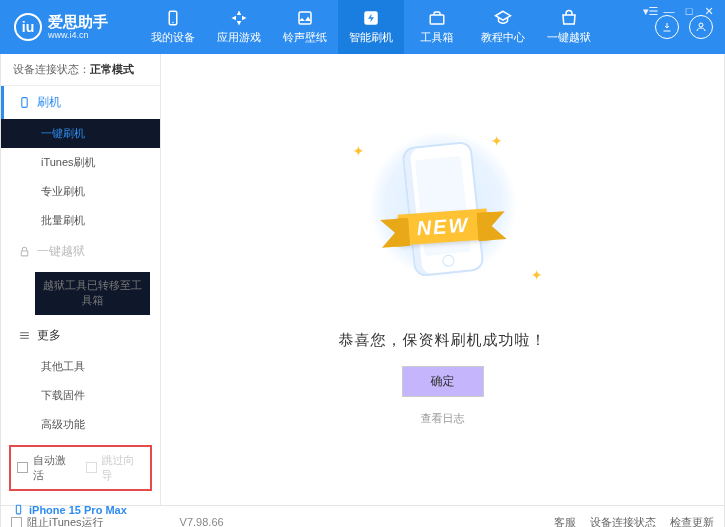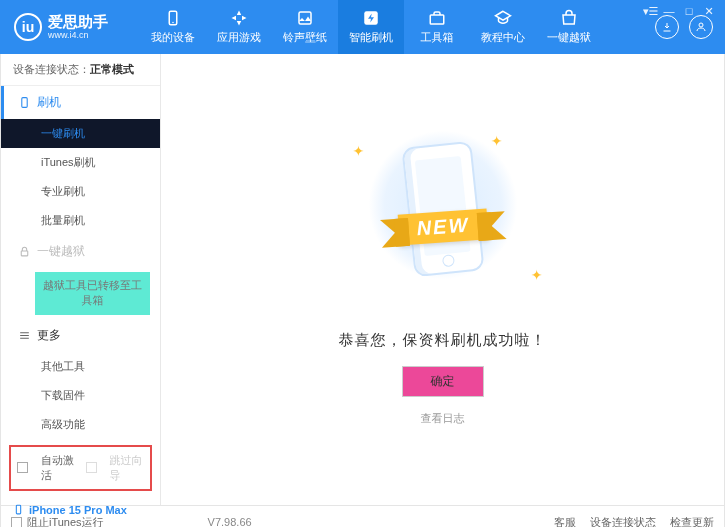--- a/index.html
+++ b/index.html
@@ -31,25 +31,25 @@
 .status-bar { padding: 8px 12px; font-size: 11px; color: #666; border-bottom: 1px solid #eee; }
 .status-bar b { color: #333; }
 
 .side-group-hdr { display: flex; align-items: center; padding: 8px 16px; font-size: 12px; color: #333; gap: 6px; }
 .side-group-hdr.active-hdr { border-left: 3px solid #2d8cf0; color: #2d8cf0; padding-left: 13px; }
 .side-icon { width: 14px; height: 14px; display: inline-flex; align-items: center; justify-content: center; }
 .side-icon svg { width: 13px; height: 13px; }
 
 .side-sub { padding: 7px 10px 7px 40px; font-size: 11px; color: #555; cursor: pointer; }
 .side-sub.active { background: #0f172a; color: #2d8cf0; }
-.side-sub-box { margin: 4px 10px 4px 34px; background: #5eead4; padding: 6px 8px; font-size: 11px; color: #777; text-align: center; line-height: 1.4; }
+.side-sub-box { margin: 4px 10px 4px 34px; background: #0f172a; padding: 6px 8px; font-size: 11px; color: #777; text-align: center; line-height: 1.4; }
 
 .checkbox-row { margin: 6px 8px; padding: 6px; border: 2px solid #e54b4b; display: flex; gap: 10px; align-items: center; font-size: 11px; color: #666; }
 .chk { width: 11px; height: 11px; border: 1px solid #aaa; display: inline-block; flex-shrink: 0; }
-.chk-lbl { display: flex; align-items: center; gap: 13px; }
+.chk-lbl { display: flex; align-items: center; gap: 5px; }
 .chk-lbl.dim { color: #ccc; }
 .chk-lbl.dim .chk { border-color: #ddd; }
 
 .device-block { padding: 6px 10px; font-size: 11px; }
 .device-name { color: #2d8cf0; font-weight: bold; display: flex; align-items: center; gap: 4px; }
 .device-badge { display: inline-block; border: 1px solid #bbb; padding: 0 3px; font-size: 9px; color: #555; margin-top: 11px; border-radius: 2px; }
 .device-type { color: #aaa; font-size: 10px; margin-top: 2px; }
 
 
 .main { flex: 1; display: flex; flex-direction: column; align-items: center; justify-content: center; position: relative; }
@@ -59,28 +59,28 @@
 .phone::before { content:""; position:absolute; top:12px; left:10px; right:10px; bottom:18px; background:#f3f9ff; border-radius:3px; }
 .phone::after { content:""; position:absolute; bottom:5px; left:50%; transform:translateX(-50%); width:10px; height:10px; border:1.5px solid #cfe4fb; border-radius:50%; }
 .ribbon { position:absolute; left:50%; top:52%; transform:translate(-50%,-50%) rotate(-4deg); background:#ffc233; color:#fff; font-weight:900; font-size:20px; letter-spacing:2px; padding:4px 18px; font-style:italic; box-shadow:0 2px 4px rgba(0,0,0,0.15); }
 .ribbon::before, .ribbon::after { content:""; position:absolute; top:4px; width:0; height:0; border:14px solid #e8a817; }
 .ribbon::before { left:-18px; border-left-color:transparent; }
 .ribbon::after { right:-18px; border-right-color:transparent; }
 .sparkle { position:absolute; color:#ffc233; font-size:14px; }
 .sp1{ top:10px; left:10px; } .sp2{ top:0; right:40px; } .sp3{ bottom:30px; right:0; }
 
 .success-msg { margin-top: 18px; font-size: 15px; color: #333; letter-spacing: 1px; }
-.ok-btn { margin-top: 16px; padding: 6px 28px; border: 1px solid #ccc; background: #ec4899; font-size: 12px; color: #333; cursor: pointer; }
+.ok-btn { margin-top: 16px; padding: 6px 28px; border: 1px solid #ccc; background: #c4b5fd; font-size: 12px; color: #333; cursor: pointer; }
 .view-log { margin-top: 14px; font-size: 11px; color: #999; cursor: pointer; }
 
 
 .footer { height: 22px; border: 1px solid #e5e5e5; border-top:1px solid #e5e5e5; display: flex; align-items: center; padding: 16px 10px; font-size: 11px; color: #666; gap: 14px; }
 .footer .left { display: flex; align-items: center; gap: 5px; }
 .footer .spacer { flex:1; }
-.version { color:#888; margin-left: 90px; }
+.version { color:#888; margin-left: 62px; }
 </style>
 </head>
 <body>
 
 <div class="win-btns">
   <span class="win-btn">▾☰</span>
   <span class="win-btn">—</span>
   <span class="win-btn">□</span>
   <span class="win-btn">✕</span>
 </div>

